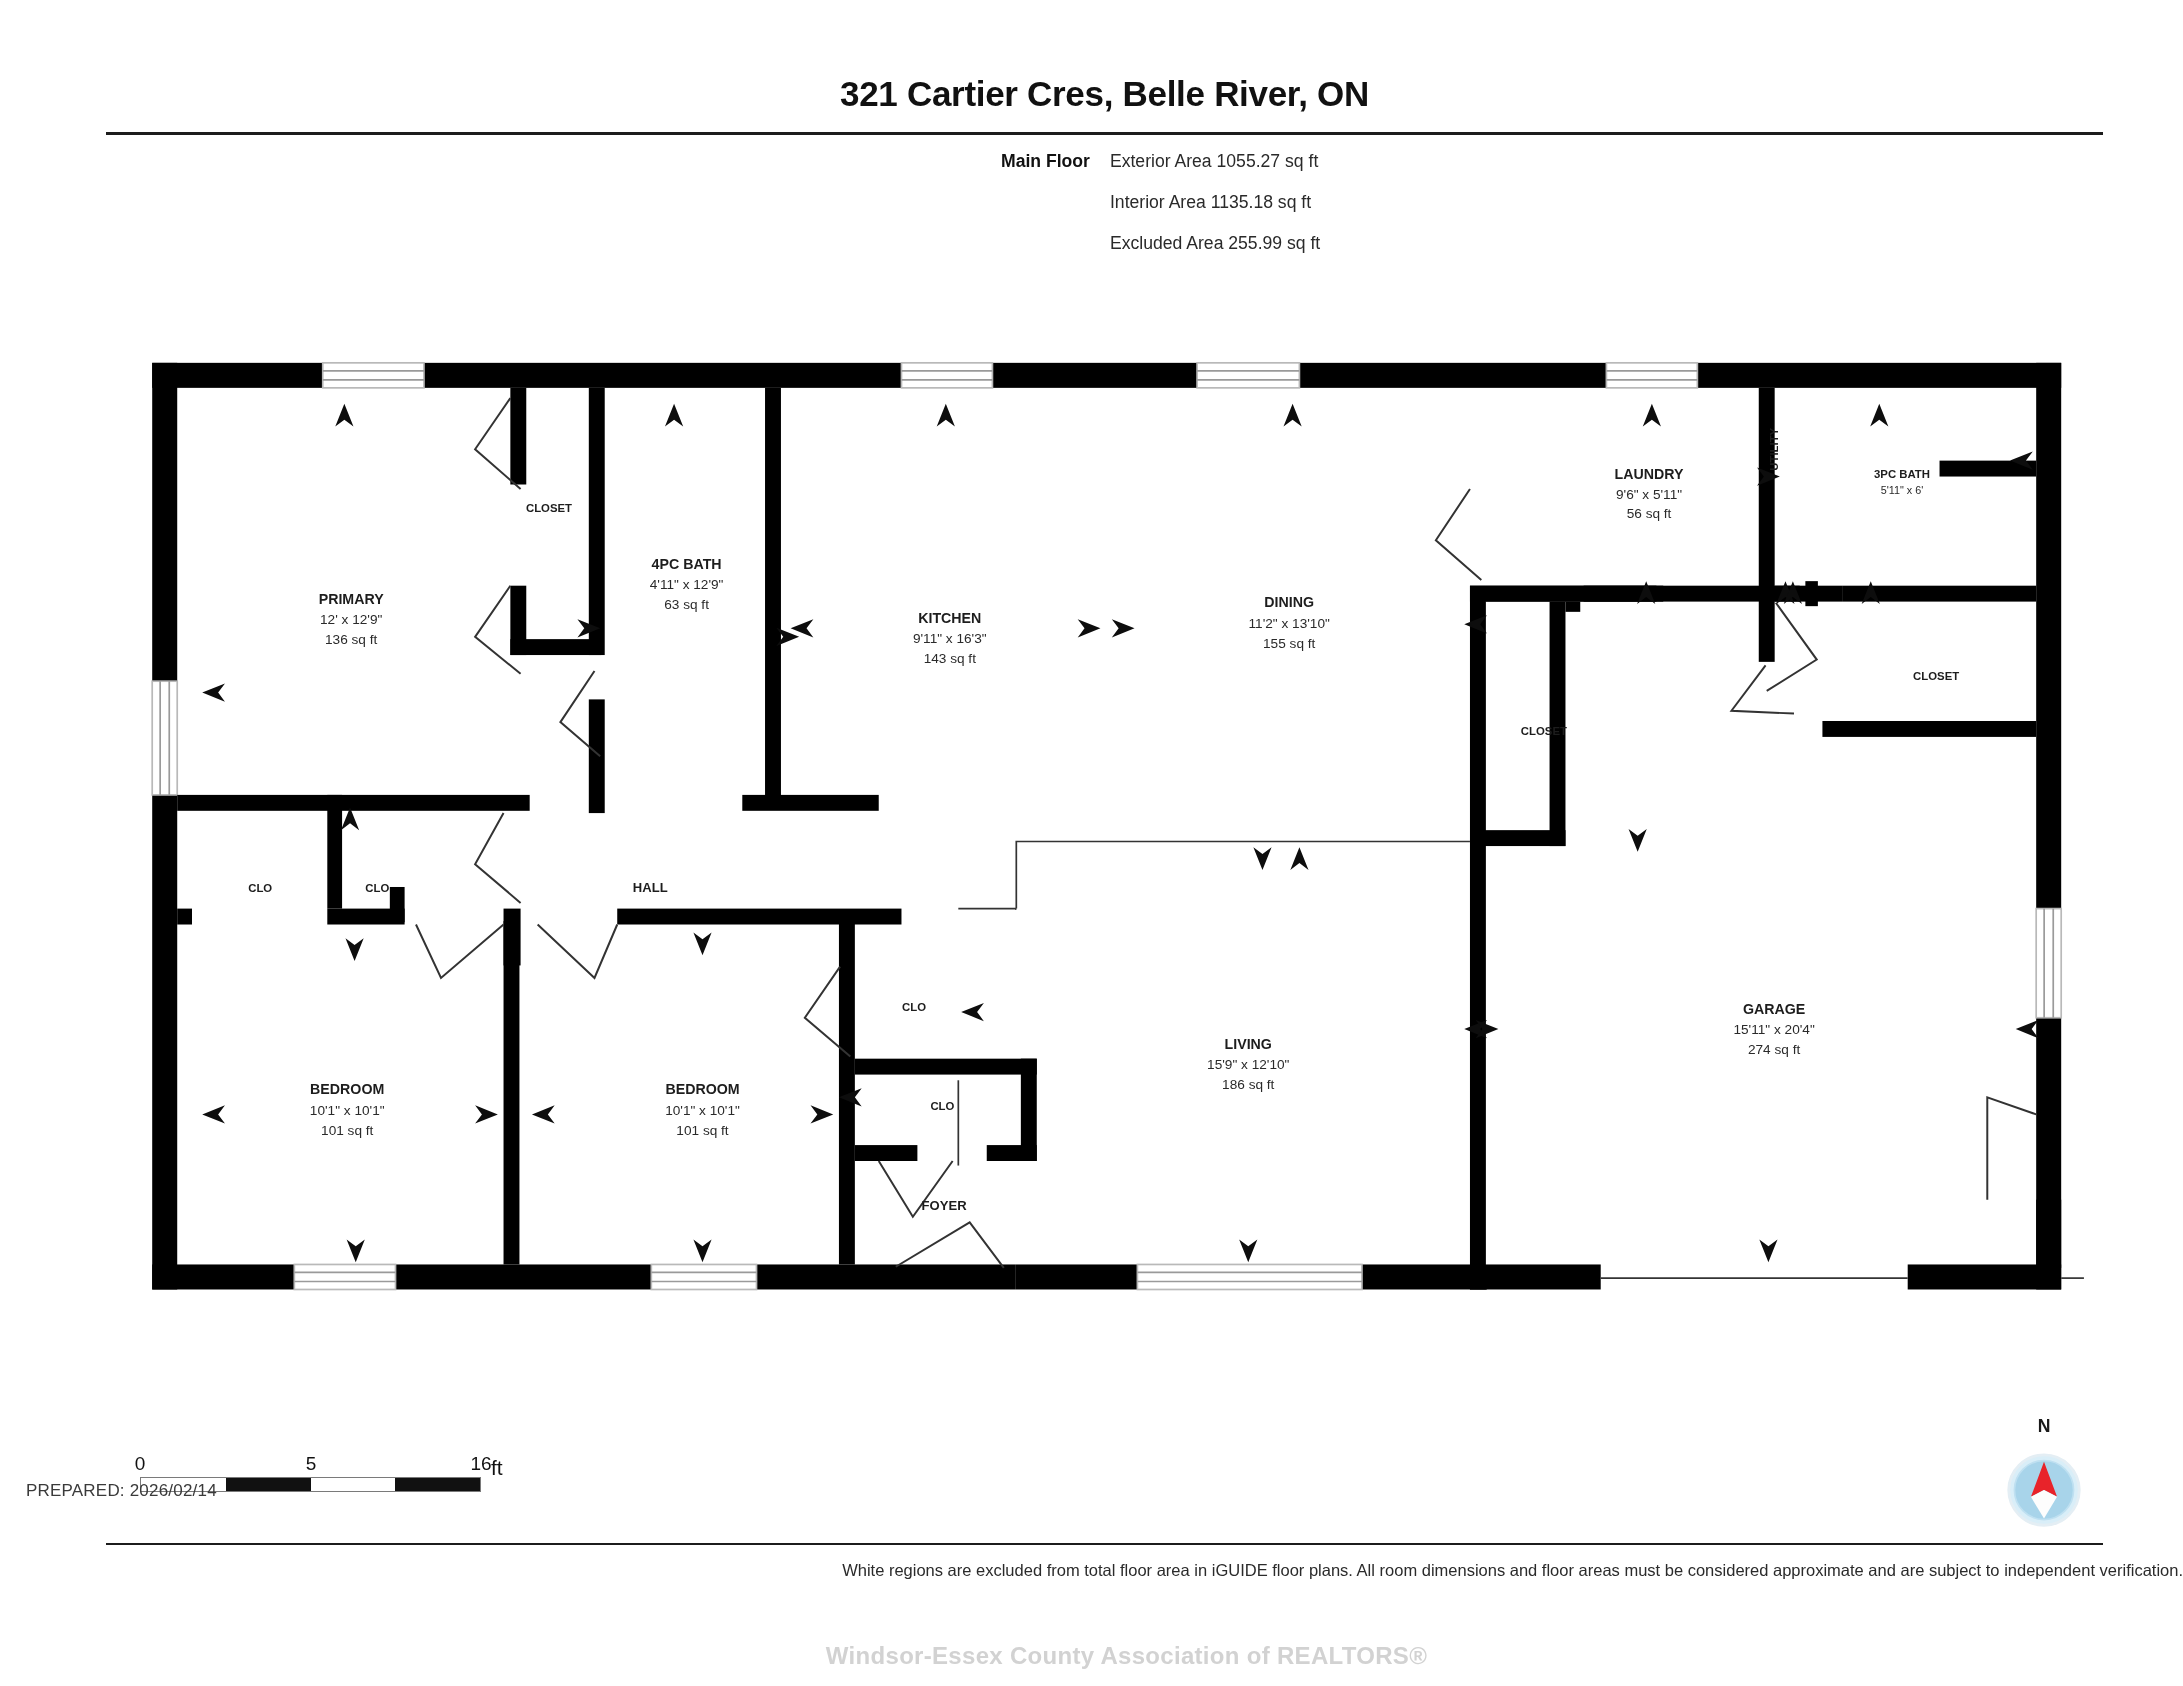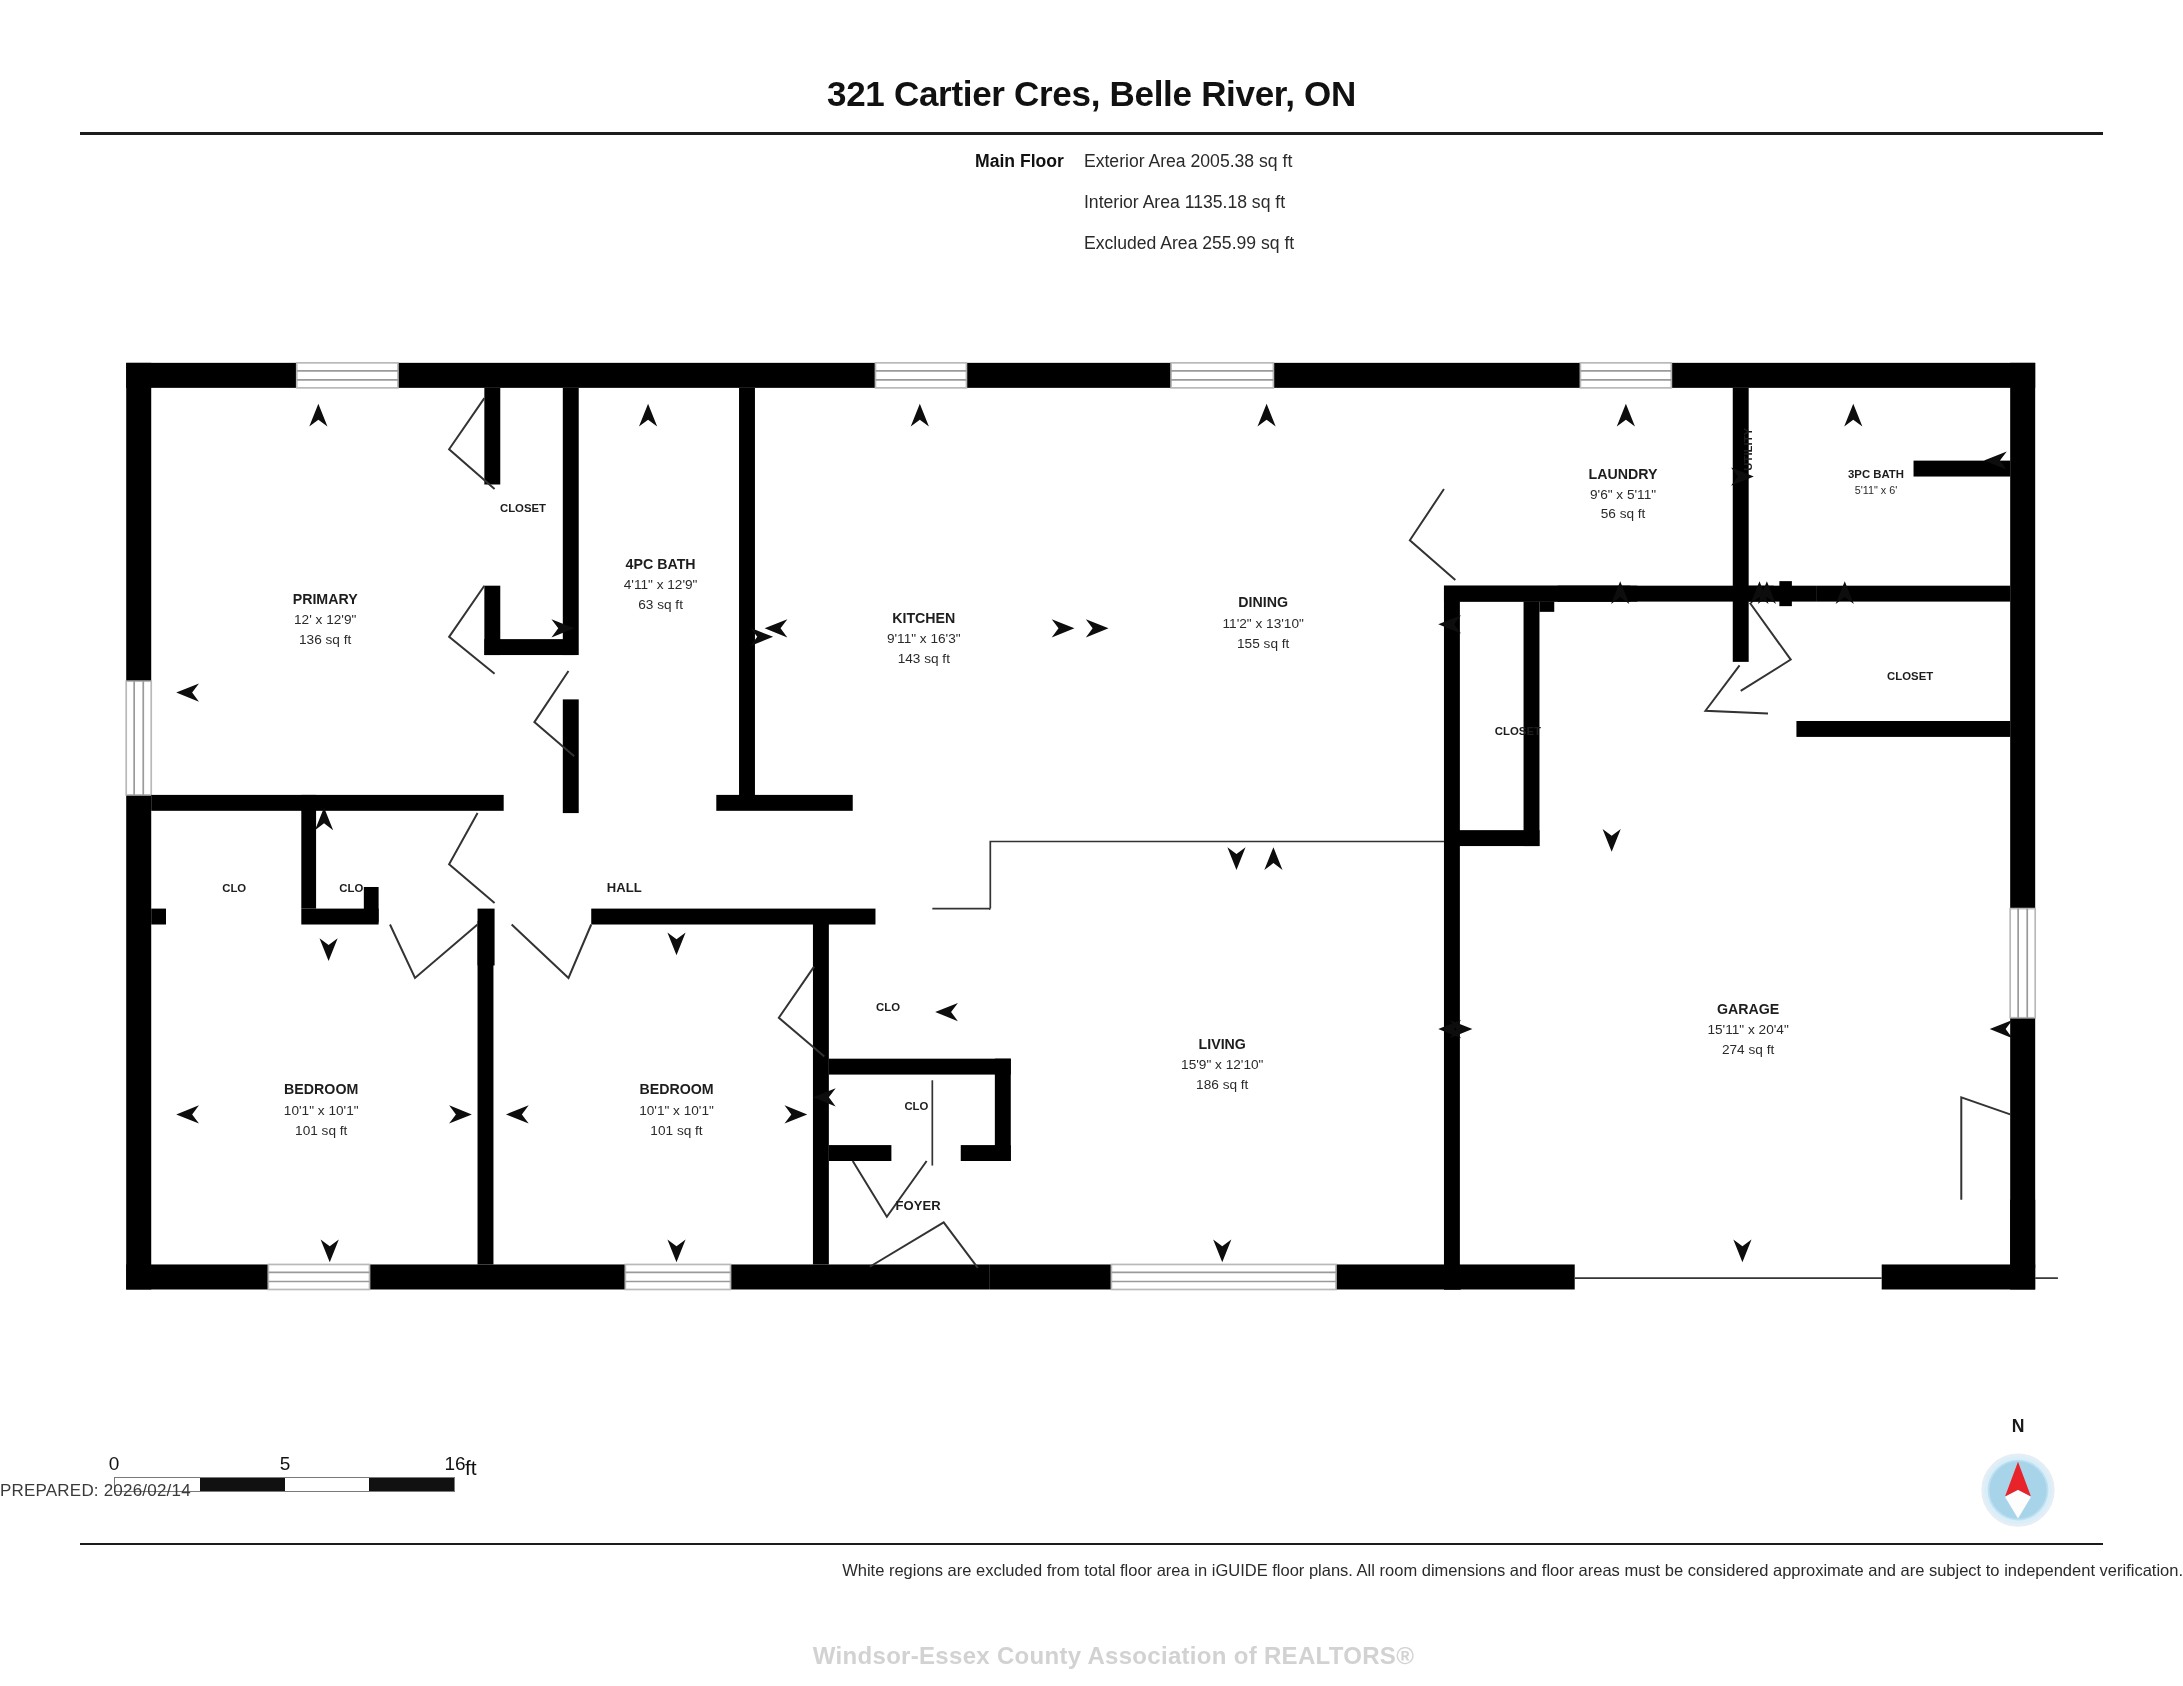--- a/index.html
+++ b/index.html
@@ -1,21 +1,21 @@
 <!DOCTYPE html>
 <html style="font-size:9px"><head>
 <meta charset="utf-8">
 <style>
   html,body{margin:0;padding:0;background:#ffffff;}
   body{
     width:2183px;height:1687px;position:relative;overflow:hidden;
     font-family:"Liberation Sans","DejaVu Sans",sans-serif;
     color:#1a1a1a;
   }
-  .page{position:absolute;inset:0;background:#fff;}
+  .page{position:absolute;inset:0;background:#fff;margin-left:26px;}
 
   
   #plan-title{
     position:absolute;left:0;right:0;top:74px;text-align:center;
     font-size:35px;font-weight:bold;letter-spacing:-0.3px;color:#111;
   }
   #title-rule{
     position:absolute;left:80px;right:80px;top:132px;height:2.8px;background:#1c1c1c;
   }
   #summary{
@@ -78,21 +78,21 @@
 </head>
 <body>
 
 <div class="page">
 
   <div id="plan-title">321 Cartier Cres, Belle River, ON</div>
   <div id="title-rule"></div>
 
   <div id="summary">
     <div class="floor-label">Main Floor</div>
-    <div>Exterior Area 2005.38 sq ft</div>
+    <div>Exterior Area 1055.27 sq ft</div>
     <div class="blank">.</div>
     <div>Interior Area 1135.18 sq ft</div>
     <div class="blank">.</div>
     <div>Excluded Area 255.99 sq ft</div>
   </div>
 
   <svg id="floorplan" viewBox="0 0 3840 2967">
 
     <g>
 

